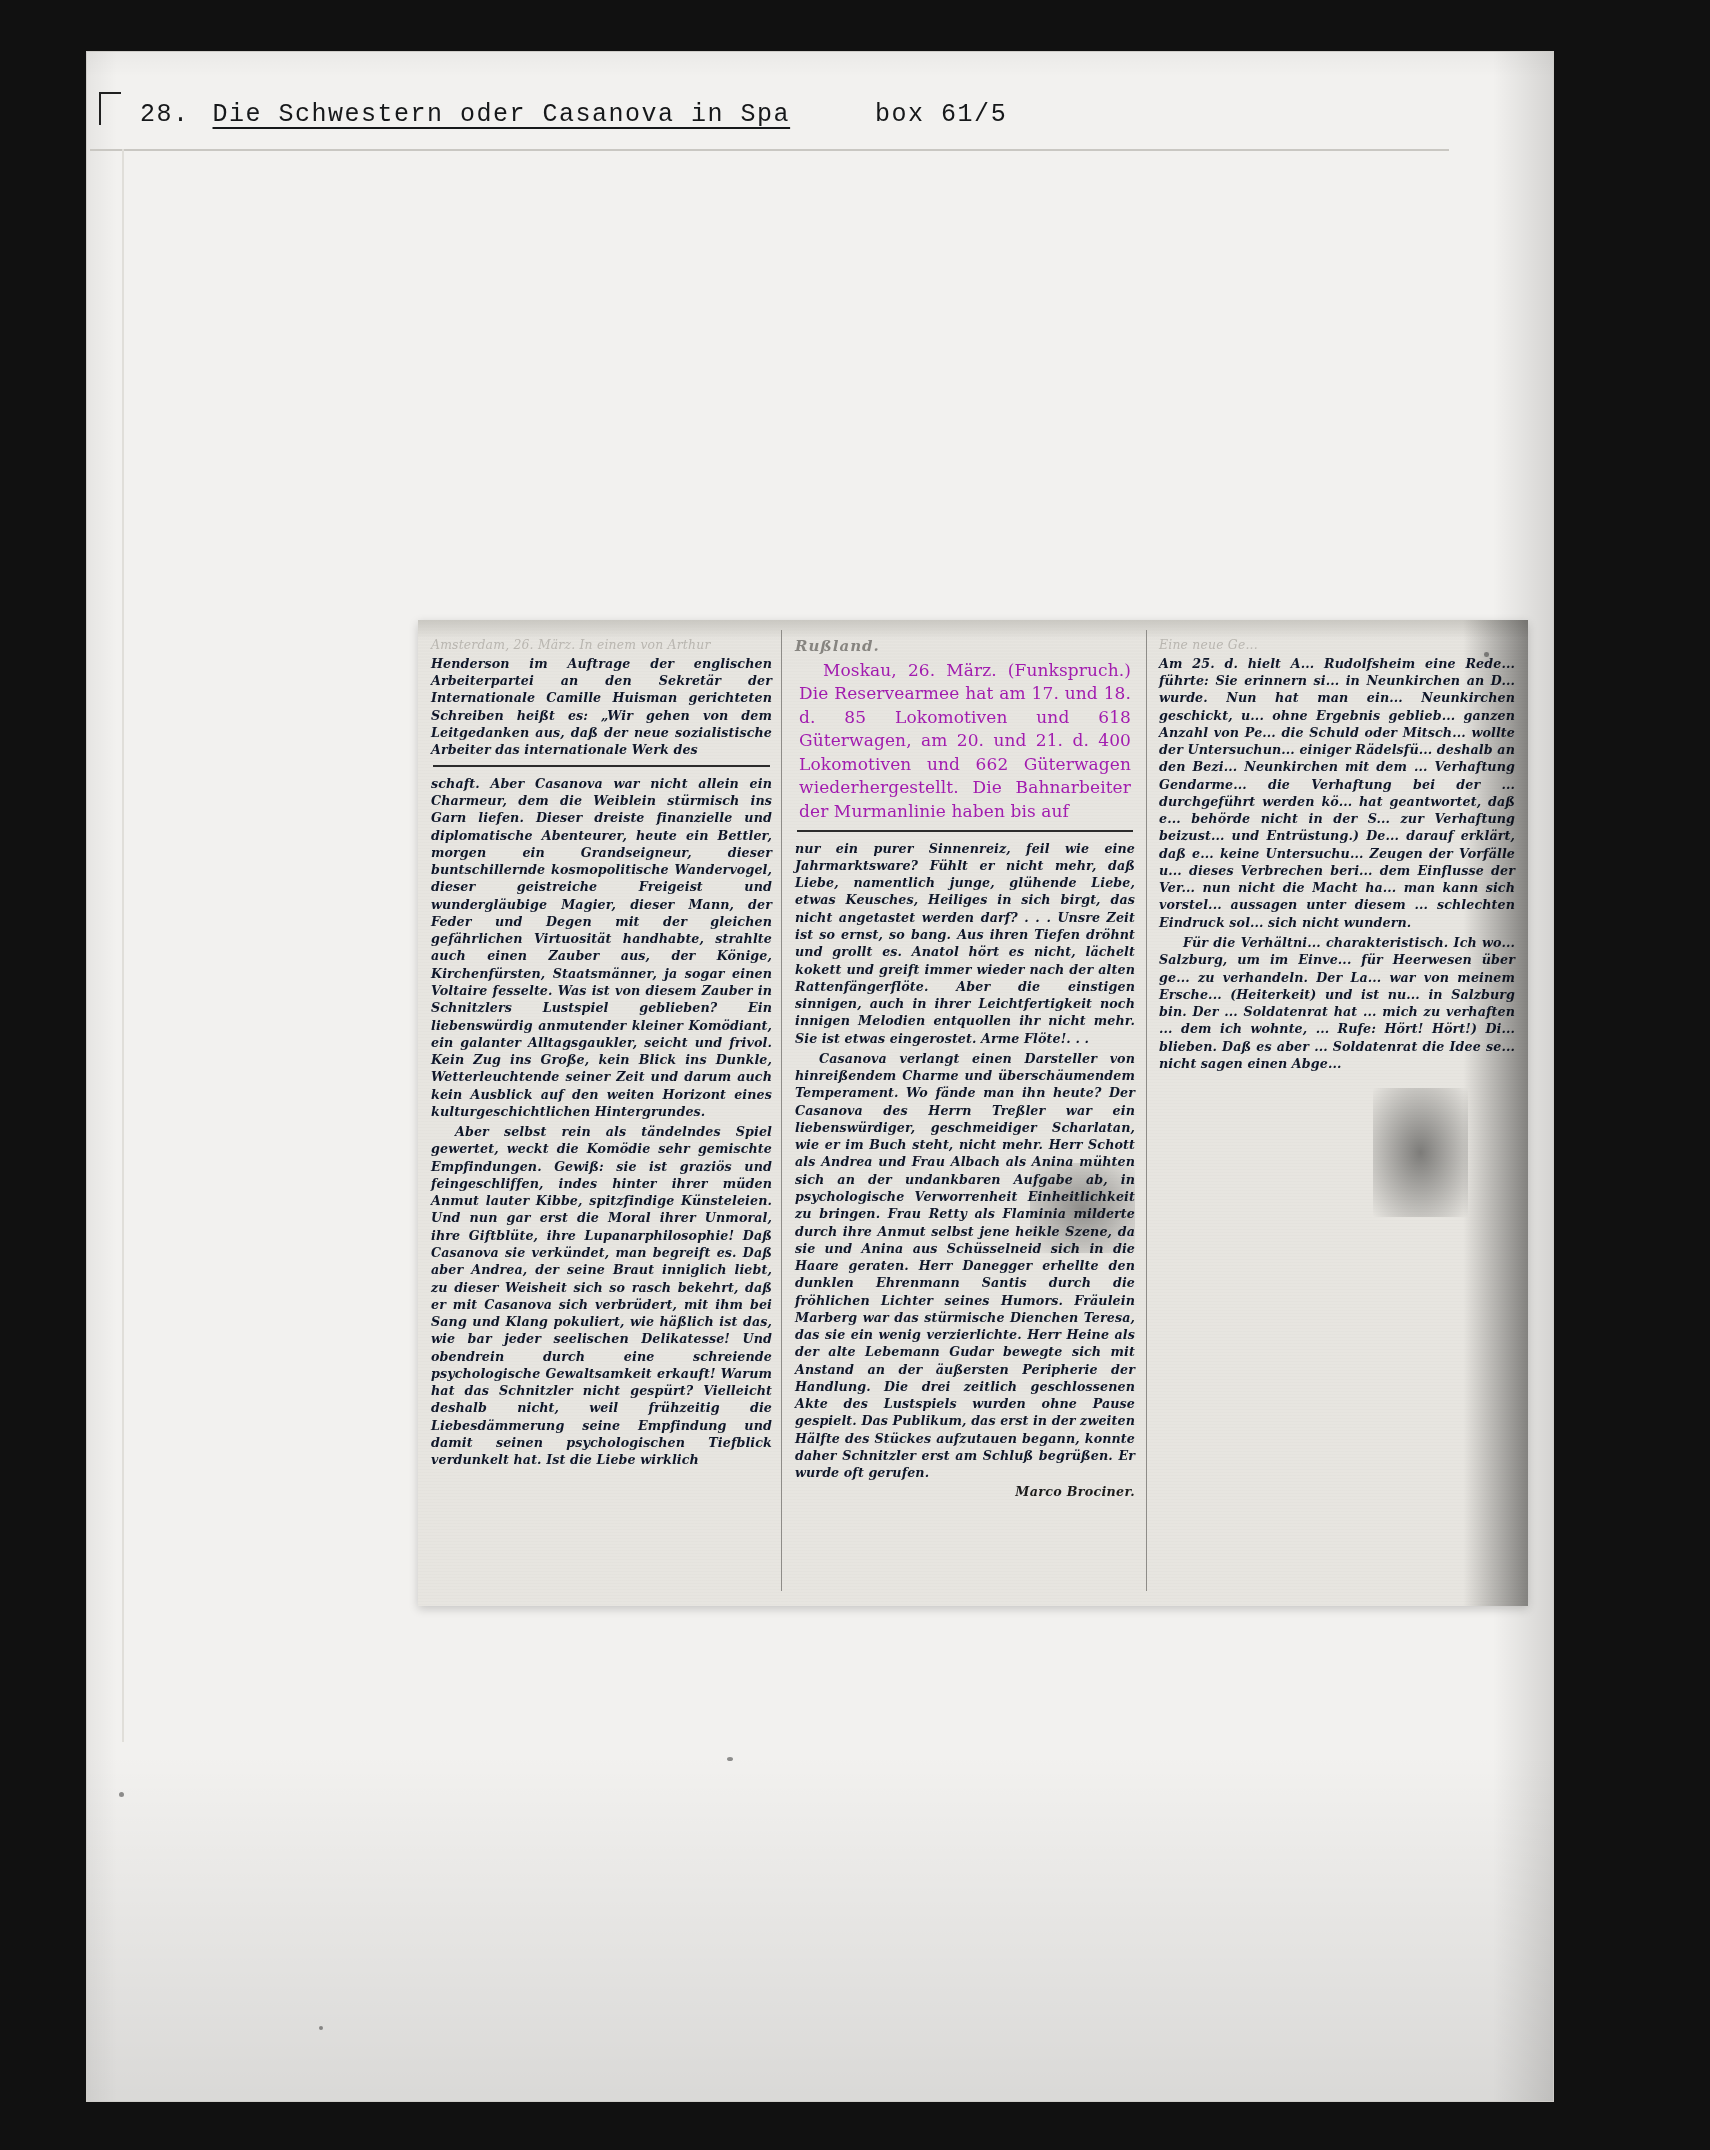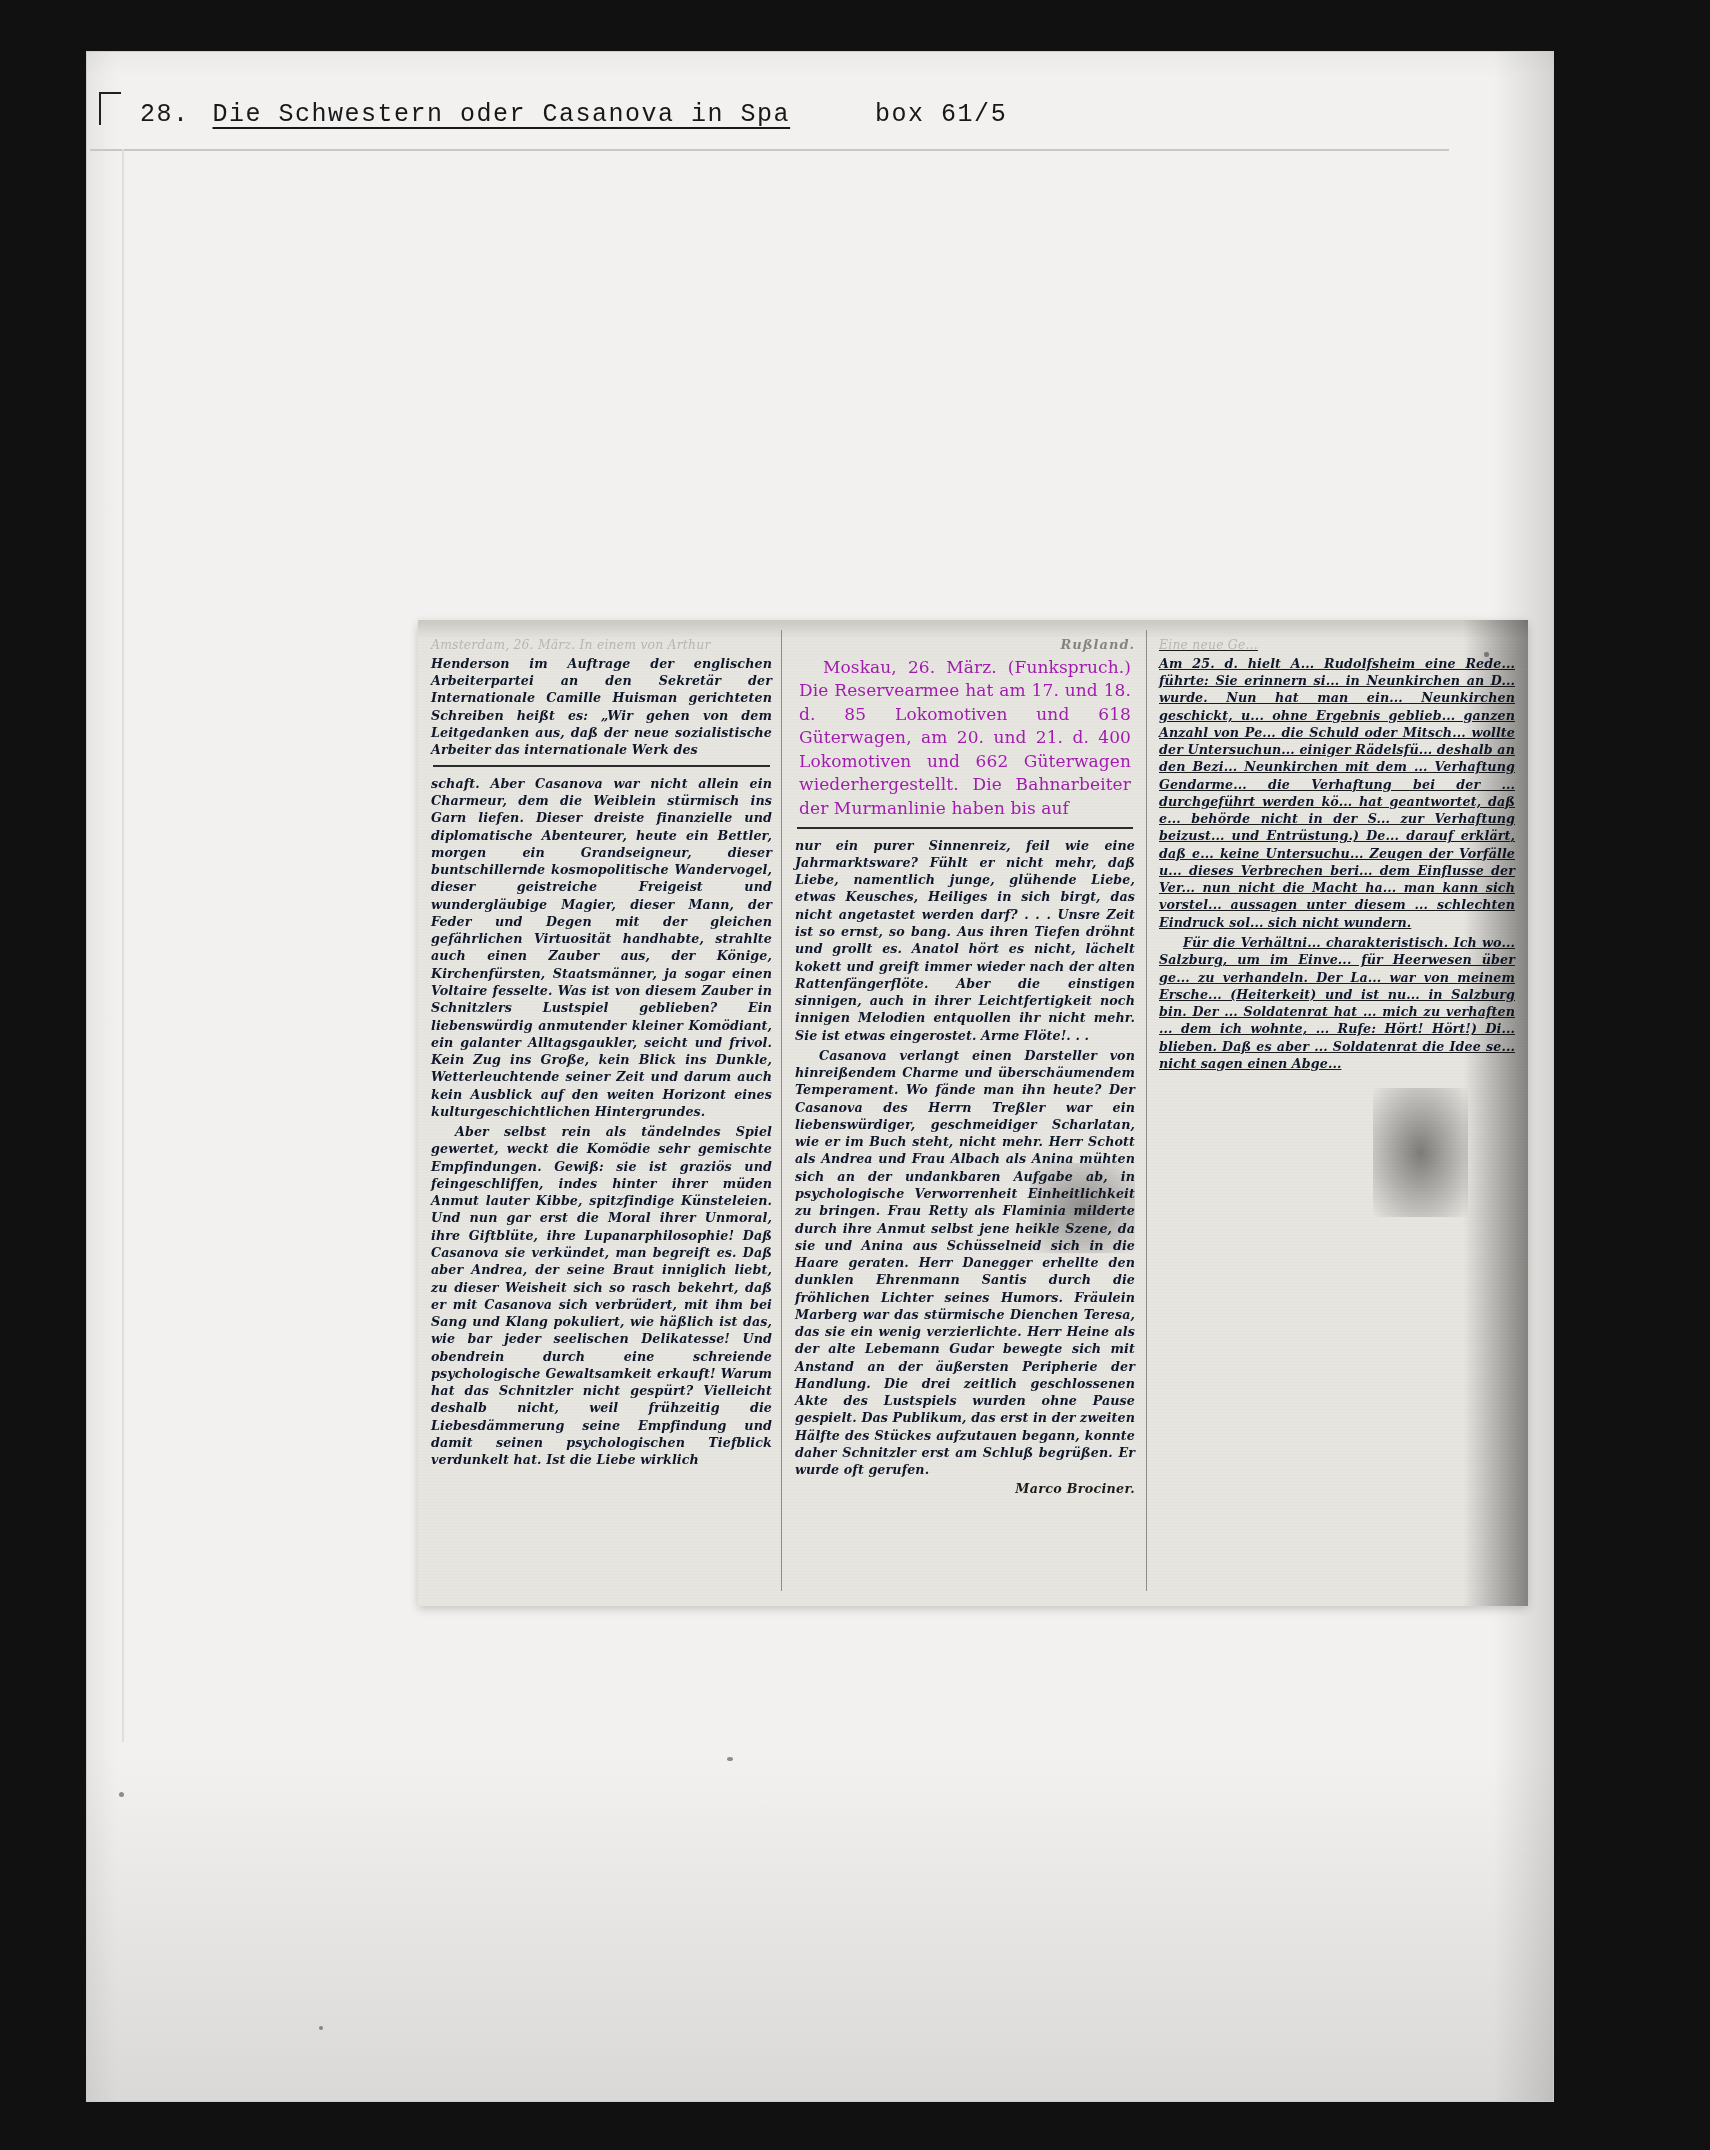--- a/index.html
+++ b/index.html
@@ -194,42 +194,41 @@
   }
   .indent { text-indent: 24px; }
 
   .rule {
     height: 1.5px;
     background: #2b2b2b;
     margin: 7px 2px 8px 2px;
   }
 
   .sec-head {
-    text-align: right;
-    font-size: 13px;
+    text-align: left;
+    font-size: 15px;
     font-weight: 700;
     letter-spacing: 1px;
     margin: 0 0 3px 0;
     color: #3a3834;
     font-style: italic;
     opacity: 0.55;
   }
   .sig {
     text-align: right;
     font-style: italic;
     font-weight: 600;
     font-size: 12.7px;
     letter-spacing: 0.3px;
     margin-top: 2px;
   }
 
   
   #clipping .col3 {
     overflow: hidden;
-    text-decoration: underline;
   }
   #clipping .cut-shadow {
     position: absolute;
     right: 0; top: 0;
     width: 65px; height: 100%;
     background: linear-gradient(270deg, rgba(10,10,10,0.45), rgba(10,10,10,0.0));
     pointer-events: none;
   }
   #clipping .dark-blob {
     position: absolute;

